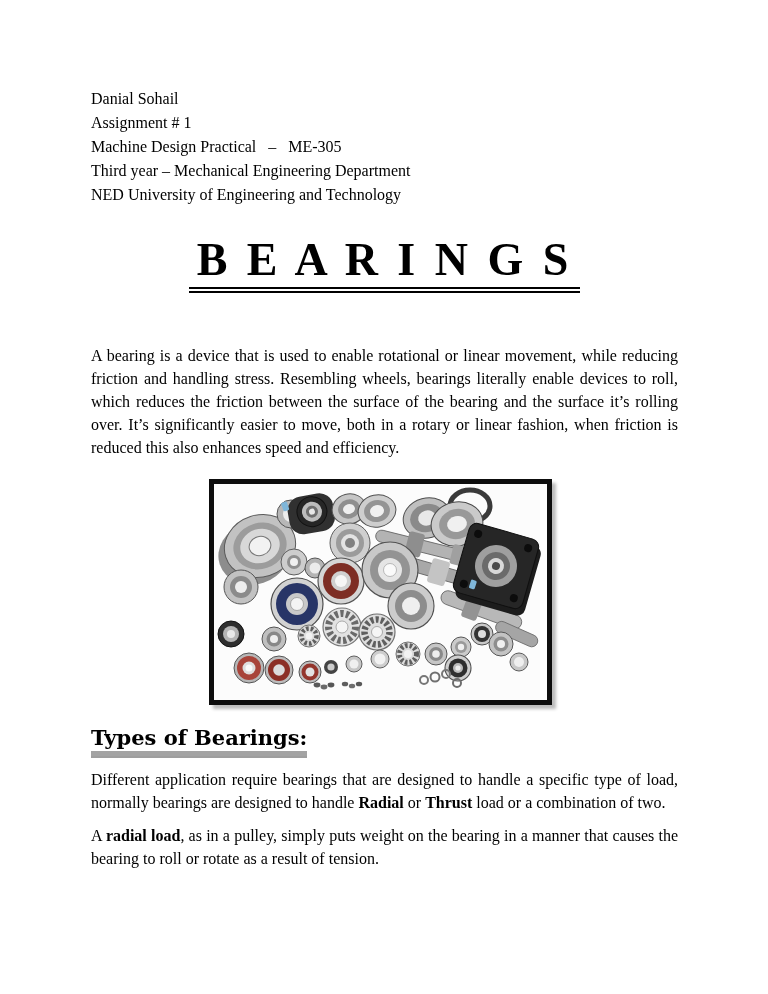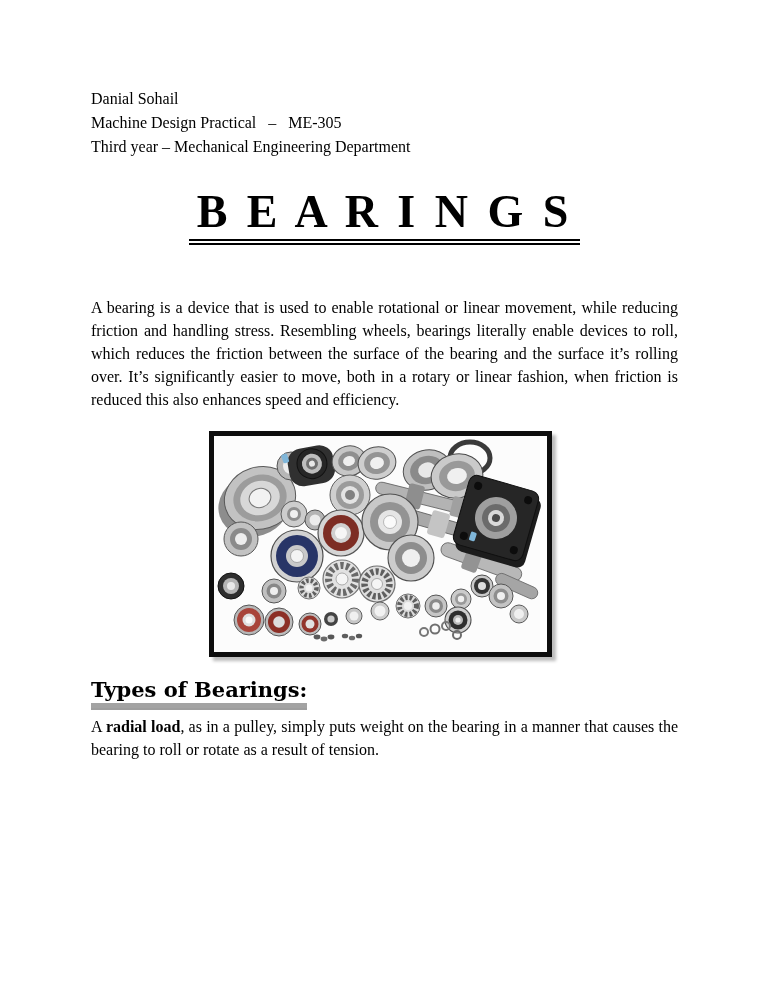--- a/index.html
+++ b/index.html
@@ -65,22 +65,24 @@
   .radial-para { margin-top:10px; }
   b { font-weight:bold; }
 </style>
 </head>
 <body>
 
 <div class="page">
 
   <div class="header-block">
     <div class="hline">Danial Sohail</div>
+    <div class="hline">Assignment # 1</div>
     <div class="hline">Machine Design Practical   –   ME-305</div>
     <div class="hline">Third year – Mechanical Engineering Department</div>
+    <div class="hline">NED University of Engineering and Technology</div>
   </div>
 
   <h1 class="doc-title"><span class="title-underline">B E A R I N G S</span></h1>
 
   <p class="body-para intro">A bearing is a device that is used to enable rotational or linear movement, while reducing friction and handling stress. Resembling wheels, bearings literally enable devices to roll, which reduces the friction between the surface of the bearing and the surface it’s rolling over. It’s significantly easier to move, both in a rotary or linear fashion, when friction is reduced this also enhances speed and efficiency.</p>
 
   <figure class="photo-frame">
     <svg width="333" height="216" viewBox="0 0 333 216" xmlns="http://www.w3.org/2000/svg">
       <rect x="0" y="0" width="333" height="216" fill="#fcfcfc"></rect>
 
@@ -267,16 +269,17 @@
       <ellipse cx="110" cy="203" rx="3.4" ry="2.4" fill="#6a6a6a"></ellipse>
       <ellipse cx="117" cy="201" rx="3.4" ry="2.4" fill="#565656"></ellipse>
       <ellipse cx="131" cy="200" rx="3.2" ry="2.3" fill="#5e5e5e"></ellipse>
       <ellipse cx="138" cy="202" rx="3.2" ry="2.3" fill="#6e6e6e"></ellipse>
       <ellipse cx="145" cy="200" rx="3.2" ry="2.3" fill="#585858"></ellipse>
     </svg>
   </figure>
 
   <h2 class="section-heading"><span class="heading-underline">Types of Bearings:</span></h2>
 
+  <p class="body-para types-para"><span>Different application require bearings that are designed to handle a specific type of load, normally bearings are designed to handle </span><b>Radial</b><span> or </span><b>Thrust</b><span> load or a combination of two.</span></p>
 
   <p class="body-para radial-para"><span>A </span><b>radial load</b><span>, as in a pulley, simply puts weight on the bearing in a manner that causes the bearing to roll or rotate as a result of tension.</span></p>
 
 </div>
 
 </body></html>

